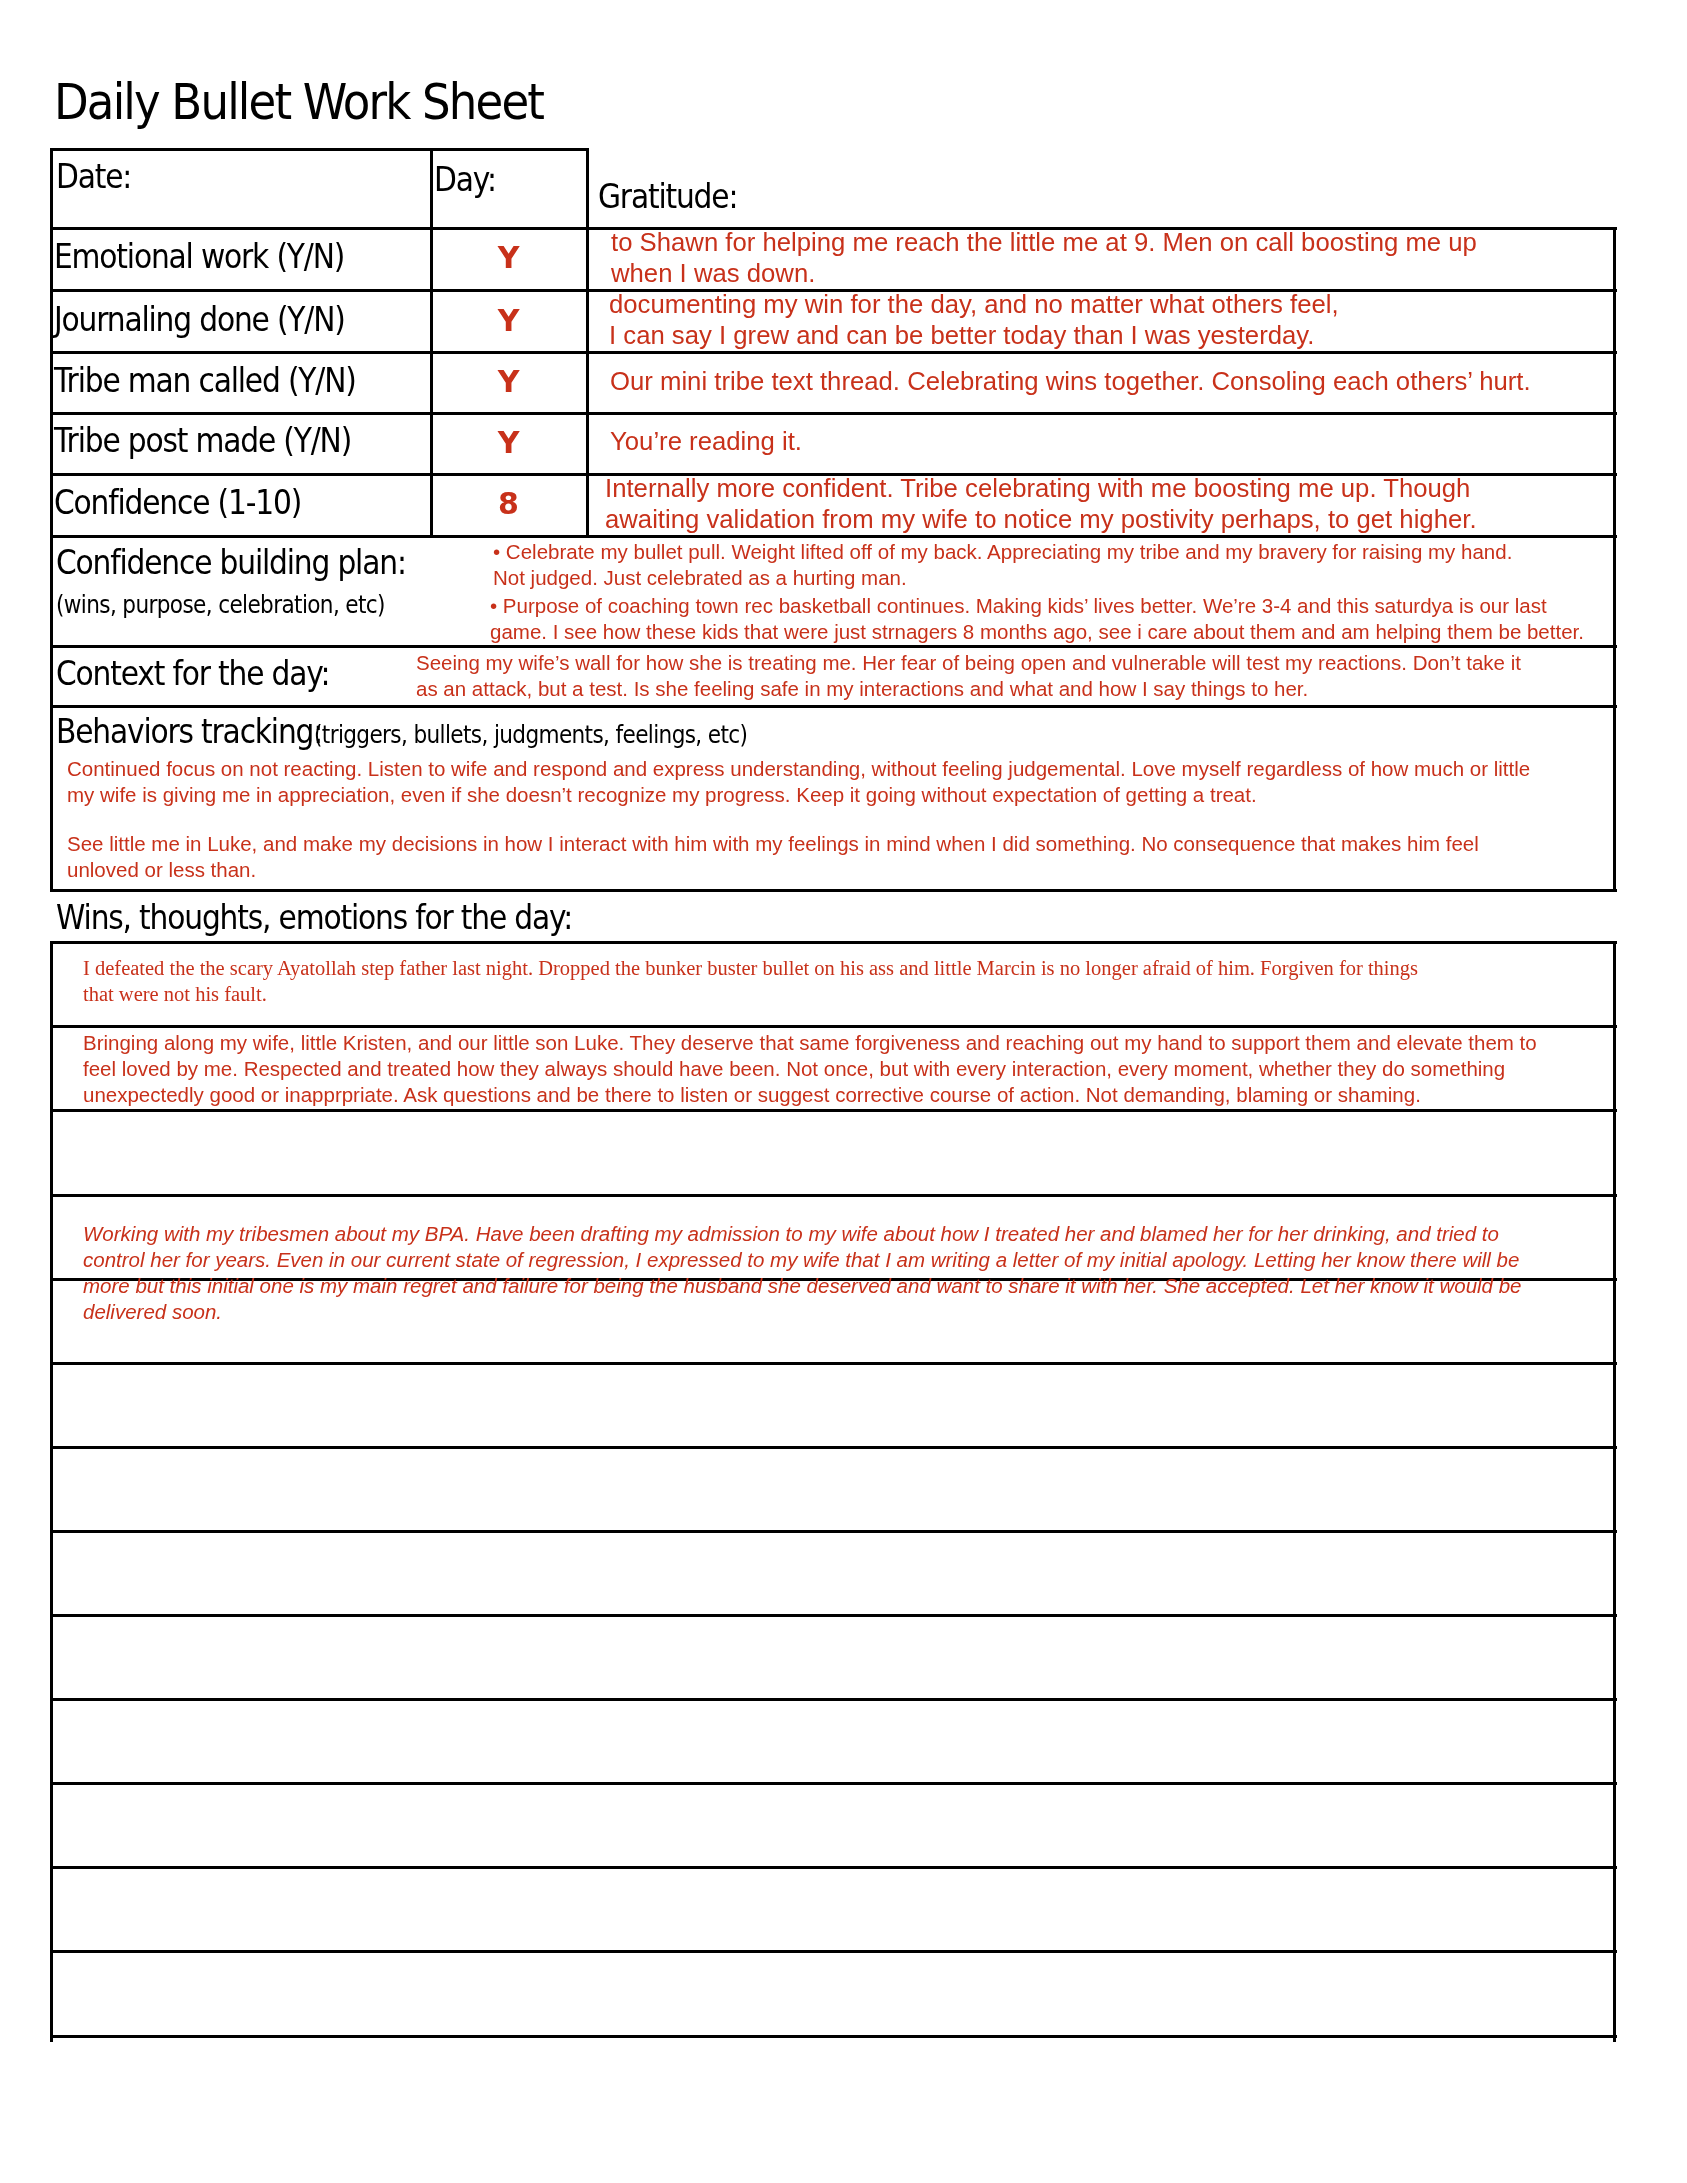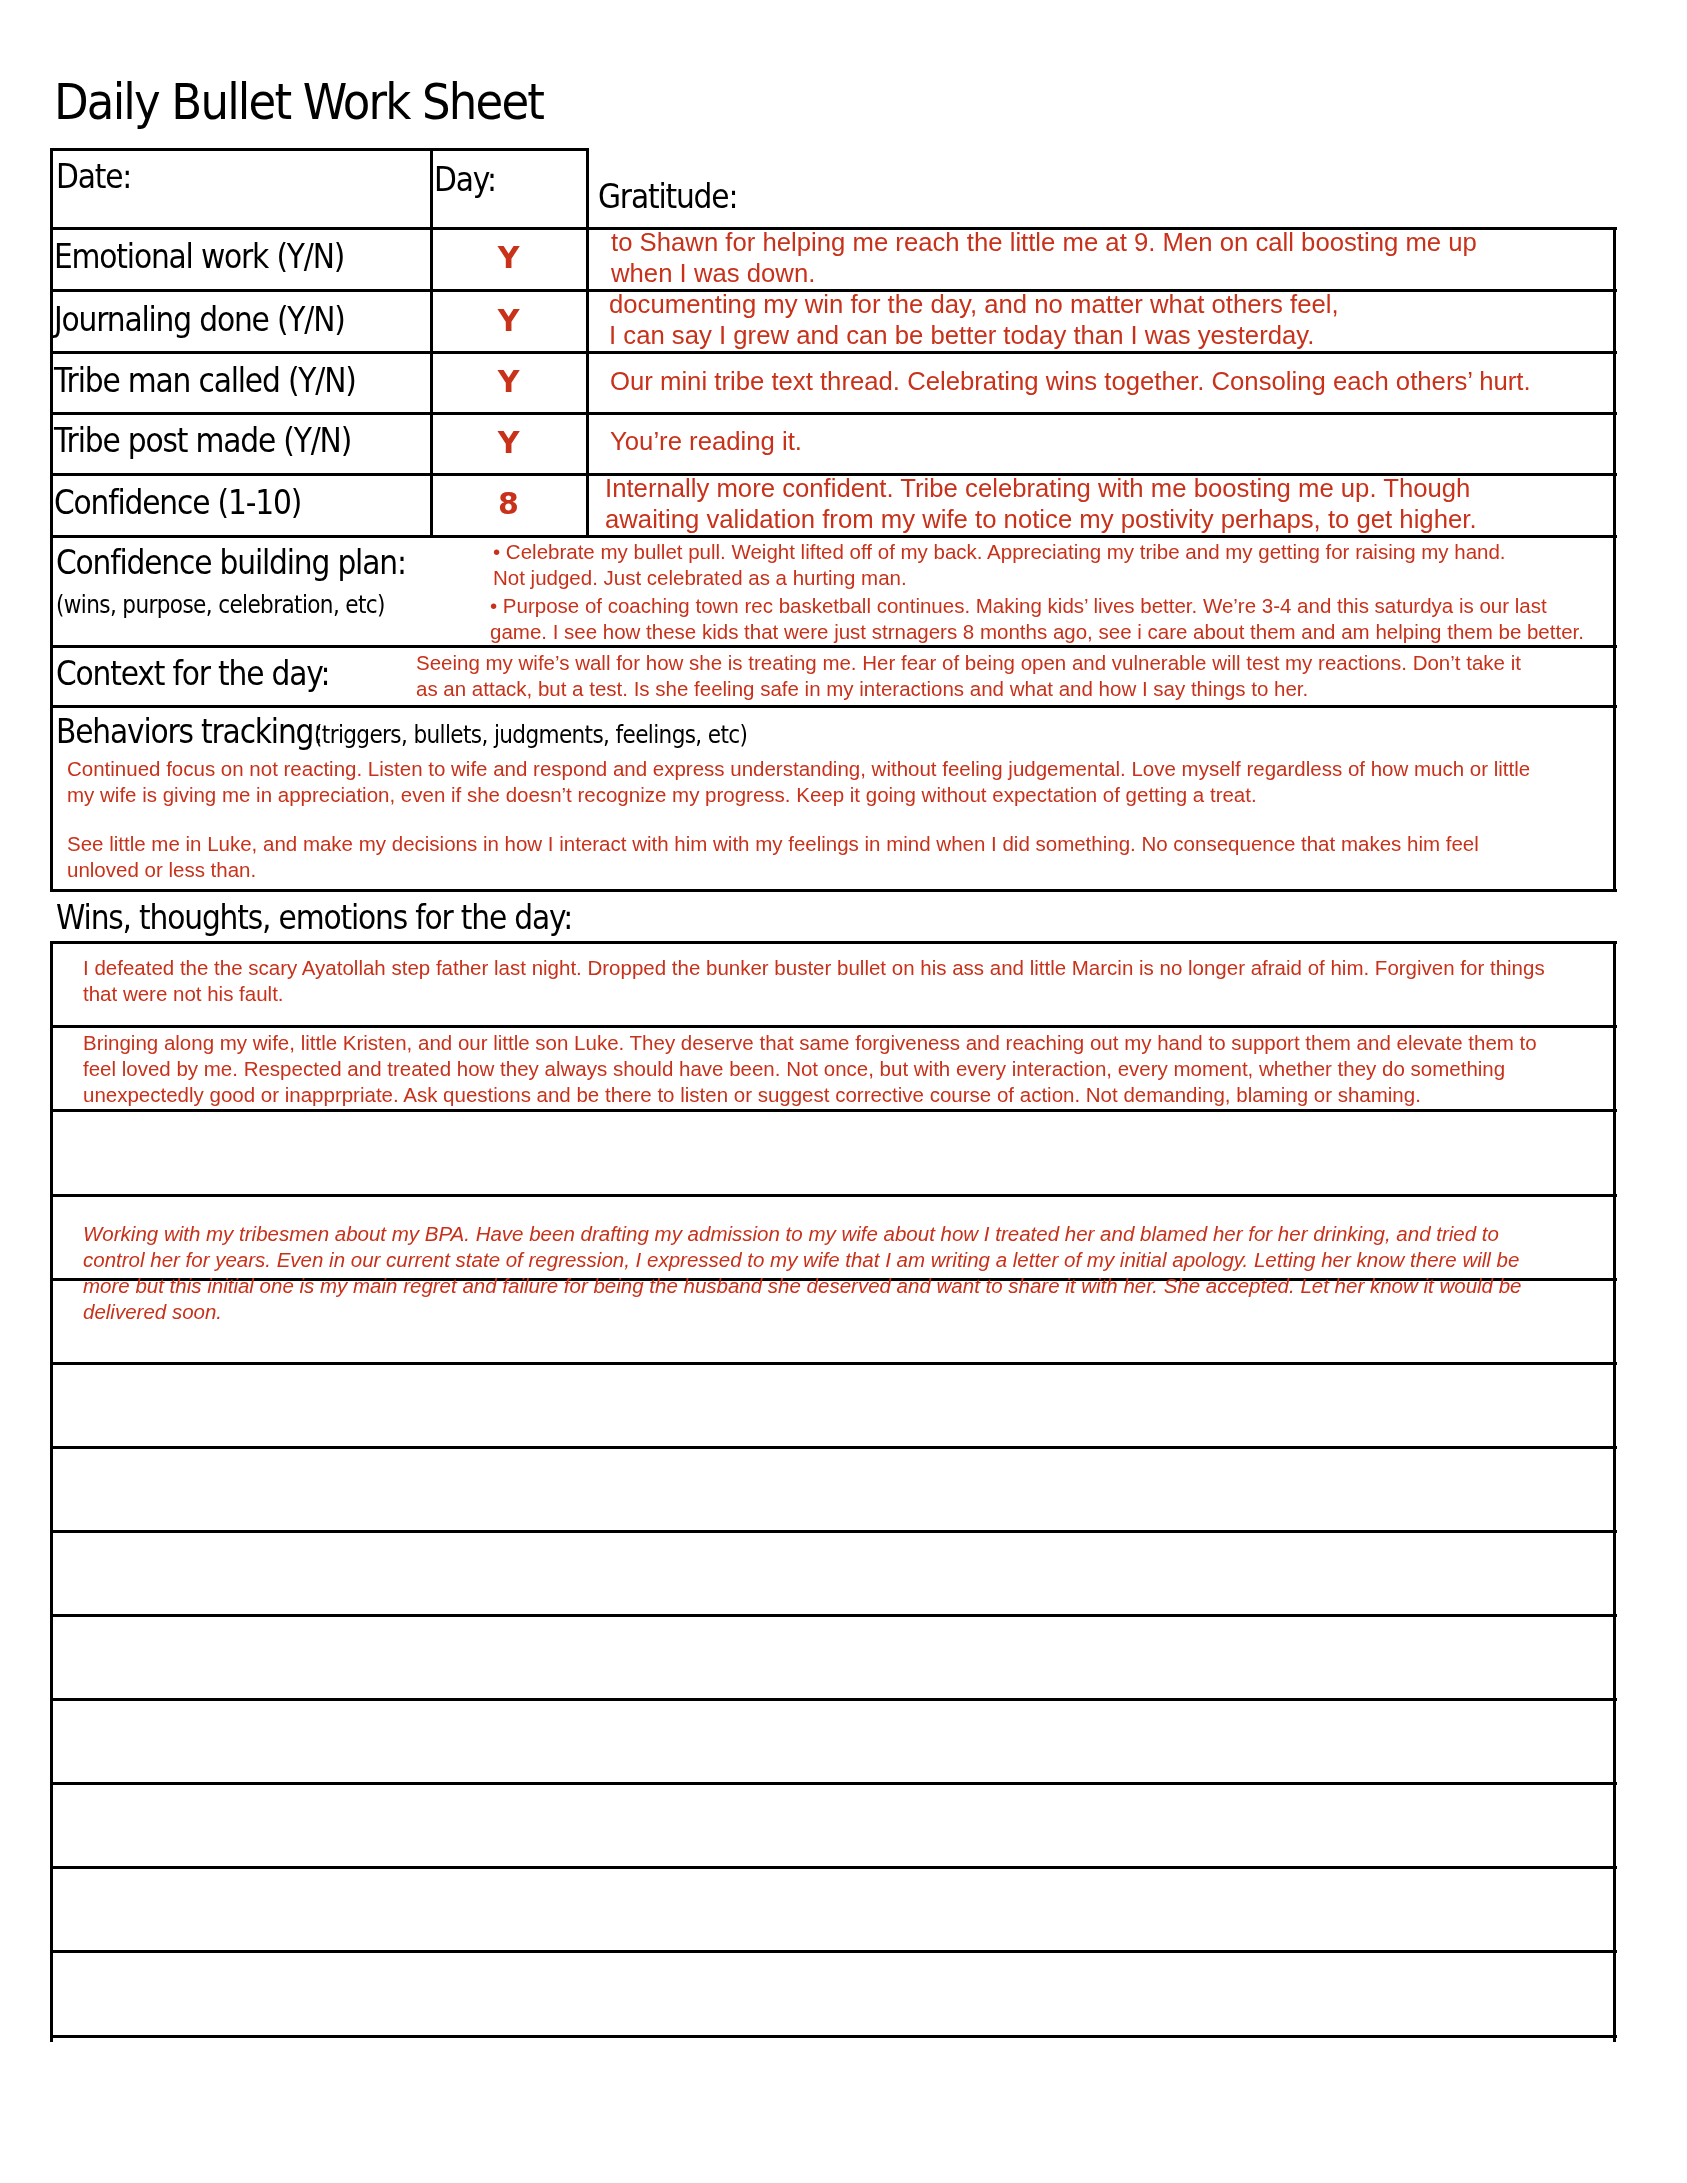--- a/index.html
+++ b/index.html
@@ -75,21 +75,21 @@
 <div>
   <div class="lbl" style="left:54px; top:483px;">Confidence (1-10)</div>
   <div class="val" style="left:431px; top:486px;">8</div>
   <div class="g1" style="left:605px; top:473px;">Internally more confident. Tribe celebrating with me boosting me up. Though
 awaiting validation from my wife to notice my postivity perhaps,  to get higher.</div>
 </div>
 
 <div>
   <div class="lbl" style="left:56px; top:543px;">Confidence building plan:</div>
   <div class="sub" style="left:56px; top:591px;">(wins, purpose, celebration, etc)</div>
-  <div class="g2" style="left:493px; top:539px;">• Celebrate my bullet pull. Weight lifted off of my back. Appreciating my tribe and my getting for raising my hand.
+  <div class="g2" style="left:493px; top:539px;">• Celebrate my bullet pull. Weight lifted off of my back. Appreciating my tribe and my bravery for raising my hand.
    Not judged. Just celebrated as a hurting man.</div>
   <div class="g2" style="left:490px; top:593px;">• Purpose of coaching town rec basketball continues. Making kids’ lives better. We’re 3-4 and this saturdya is our last
 game. I see how these kids that were just strnagers 8 months ago, see i care about them and am helping them be better.</div>
 </div>
 
 <div>
   <div class="lbl" style="left:56px; top:654px;">Context for the day:</div>
   <div class="g2" style="left:416px; top:650px;">Seeing my wife’s wall for how she is treating me. Her fear of being open and vulnerable will test my reactions. Don’t take it
 as an attack, but a test. Is she feeling safe in my interactions and what and how I say things to her.</div>
 </div>
@@ -118,21 +118,21 @@
   <div class="line-h" style="left:50px; top:1362px; width:1567px;"></div>
   <div class="line-h" style="left:50px; top:1446px; width:1567px;"></div>
   <div class="line-h" style="left:50px; top:1530px; width:1567px;"></div>
   <div class="line-h" style="left:50px; top:1614px; width:1567px;"></div>
   <div class="line-h" style="left:50px; top:1698px; width:1567px;"></div>
   <div class="line-h" style="left:50px; top:1782px; width:1567px;"></div>
   <div class="line-h" style="left:50px; top:1866px; width:1567px;"></div>
   <div class="line-h" style="left:50px; top:1950px; width:1567px;"></div>
   <div class="line-h" style="left:50px; top:2035px; width:1567px;"></div>
 
-  <div class="g2" style="left:83px; top:955px;">I defeated the the scary Ayatollah step father last night. Dropped the bunker buster bullet on his ass and little Marcin is no longer afraid of him. Forgiven for things
+  <div class="g2" style="left:83px; top:955px;font-family:Liberation Serif, serif;">I defeated the the scary Ayatollah step father last night. Dropped the bunker buster bullet on his ass and little Marcin is no longer afraid of him. Forgiven for things
 that were not his fault.</div>
   <div class="g2" style="left:83px; top:1030px;">Bringing along my wife, little Kristen, and our little son Luke. They deserve that same forgiveness and reaching out my hand to support them and elevate them to
 feel loved by me. Respected and treated how they always should have been. Not once, but with every interaction, every moment, whether they do something
 unexpectedly good or inapprpriate. Ask questions and be there to listen or suggest corrective course of action. Not demanding, blaming or shaming.</div>
   <div class="g2" style="left:83px; top:1221px;font-style:italic;">Working with my tribesmen about my BPA. Have been drafting my admission to my wife about  how I treated her and blamed her for her drinking, and tried to
 control her for years. Even in our current state of regression, I expressed to my wife that I am writing a letter of my initial apology. Letting her know there will be
 more but this initial one is my main regret and failure for being the husband she deserved and want to share it with her. She accepted. Let her know it would be
 delivered soon.</div>
 </div>
 

